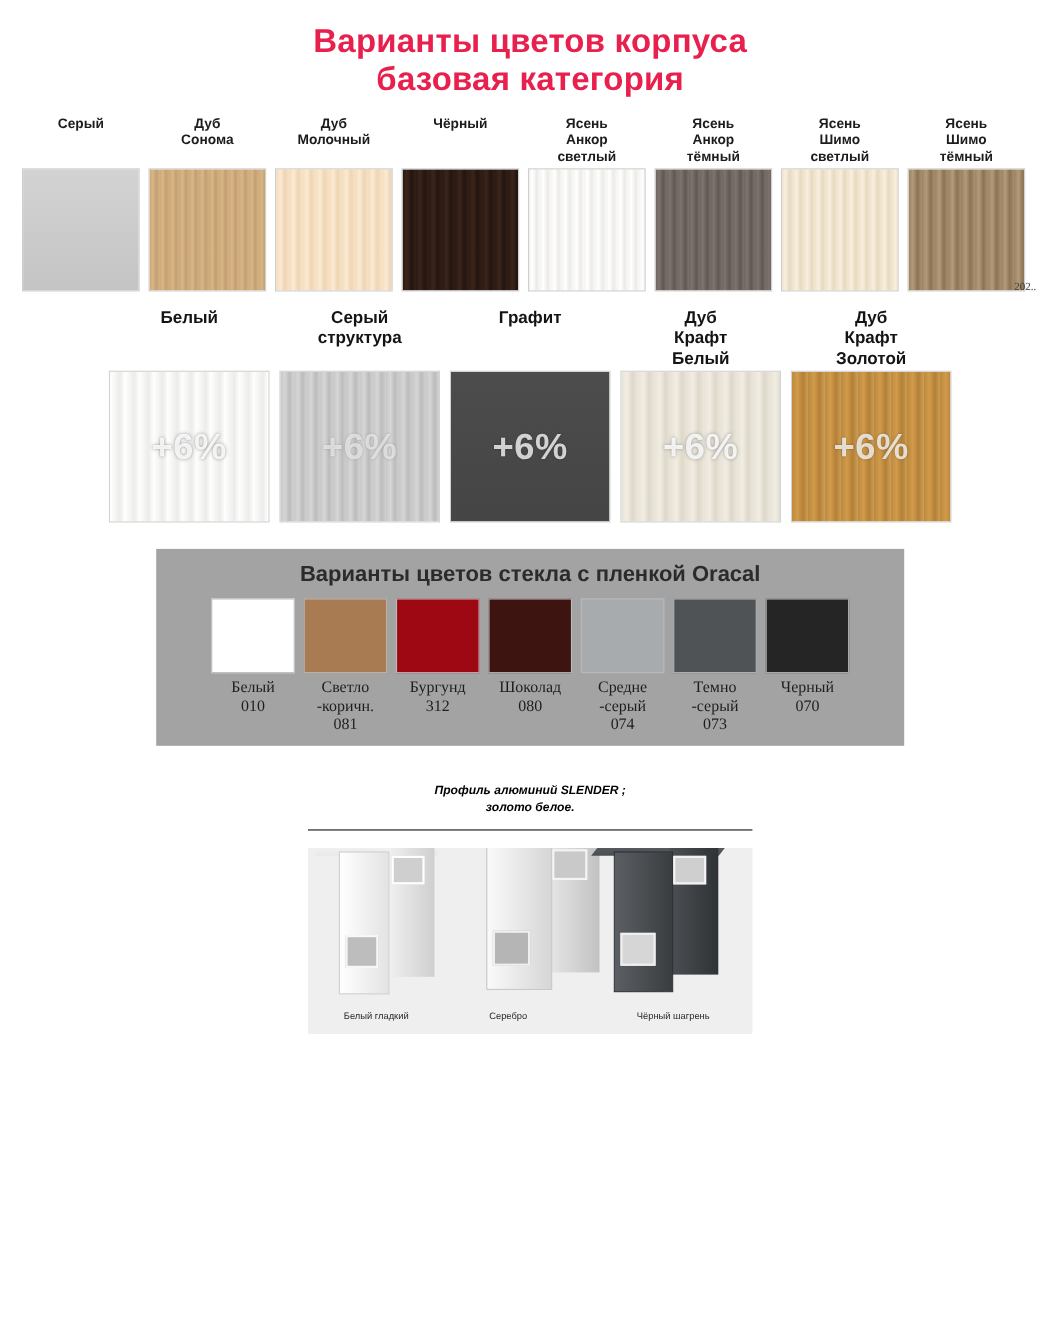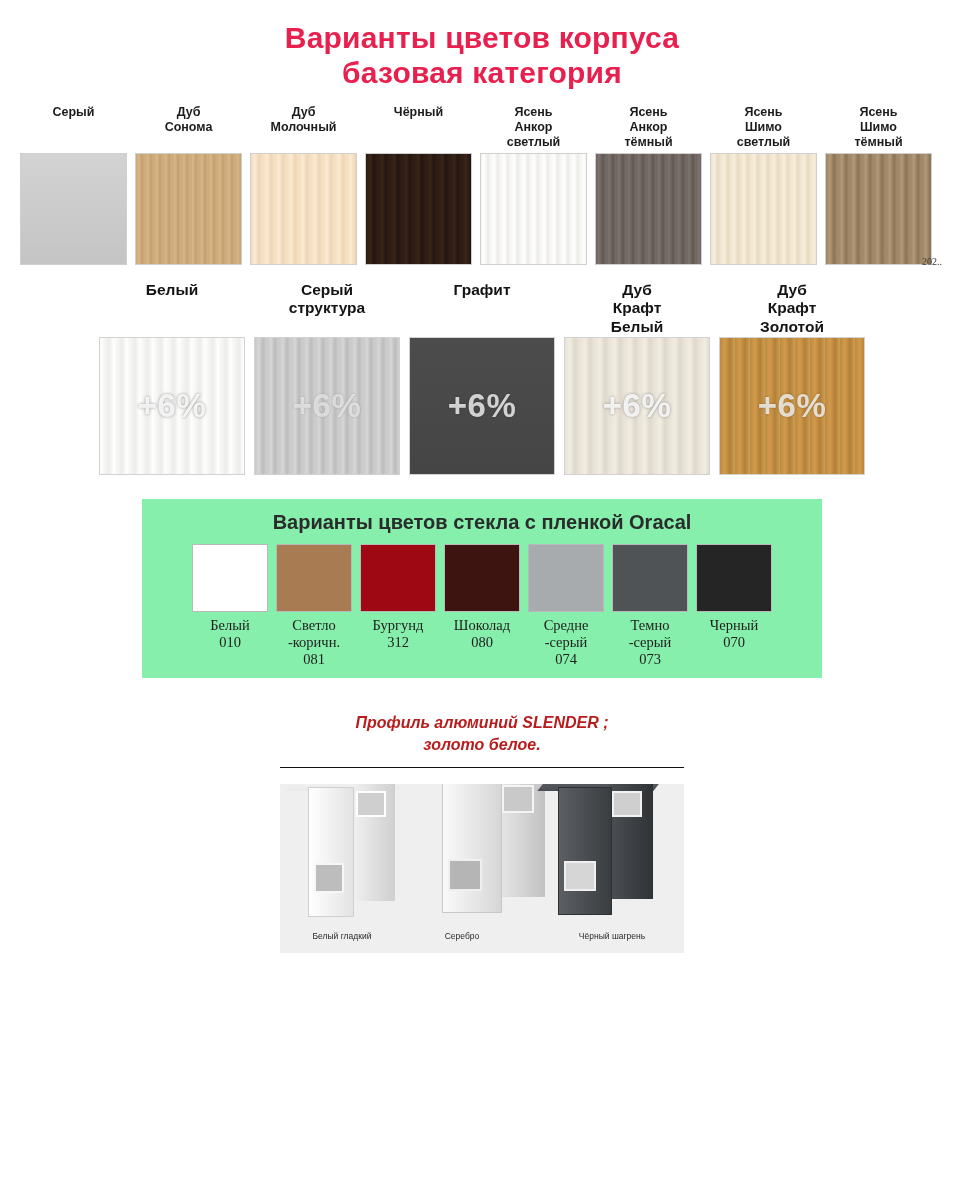--- a/index.html
+++ b/index.html
@@ -132,21 +132,21 @@
   }
   .lux-pct.light-bg {
     color: rgba(255,255,255,0.85);
     text-shadow: 0 0 3px rgba(140,140,140,0.9);
   }
 
   
   .oracal-block {
     width: 680px;
     margin: 24px auto 0 auto;
-    background: #86efac;
+    background: #a3a3a3;
     padding: 12px 0 10px 0;
   }
   .oracal-title {
     text-align: center;
     font-size: 20px;
     font-weight: bold;
     color: #2b2b2b;
     margin-bottom: 10px;
   }
   .oracal-row {
@@ -173,23 +173,23 @@
     color: #1d1d1d;
     margin-top: 5px;
     font-family: "Liberation Serif", serif;
   }
 
   
   .slender-note {
     text-align: center;
     font-style: italic;
     font-weight: bold;
-    font-size: 16px;
+    font-size: 11px;
     line-height: 1.35;
-    color: #b91c1c;
+    color: #000000;
     margin-top: 34px;
   }
   .rule {
     width: 404px;
     height: 1px;
     background: #111;
     margin: 12px auto 0 auto;
   }
 
   

